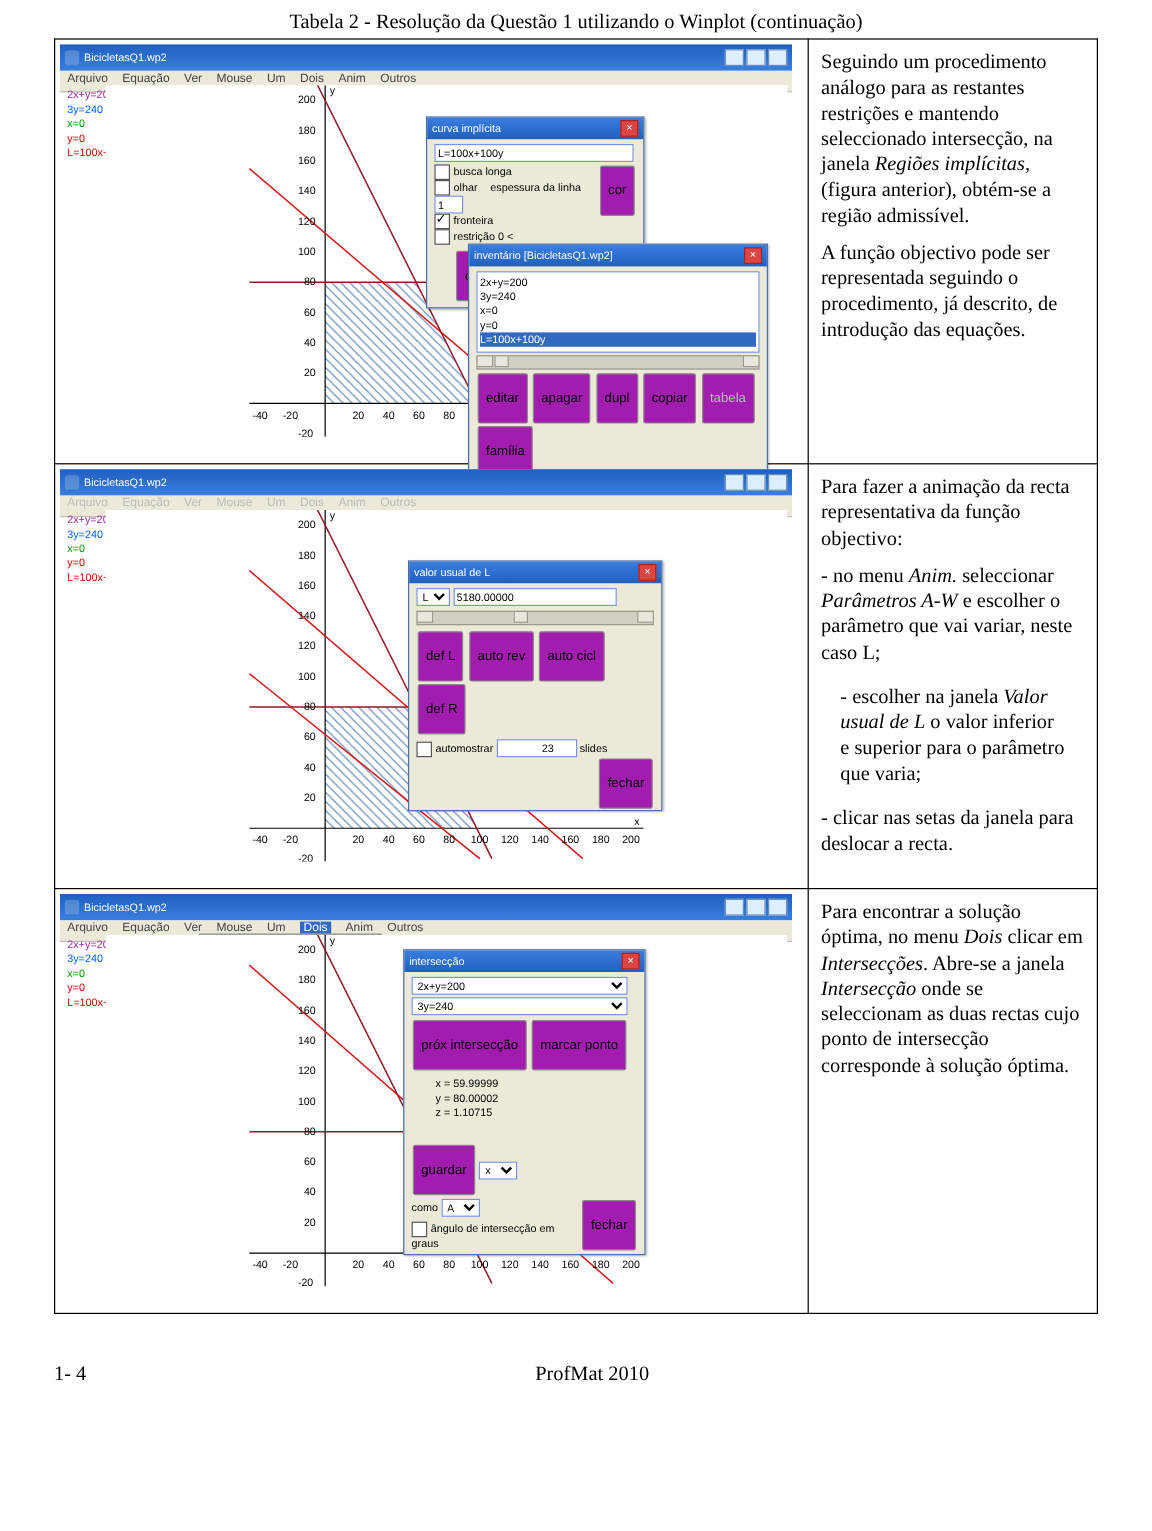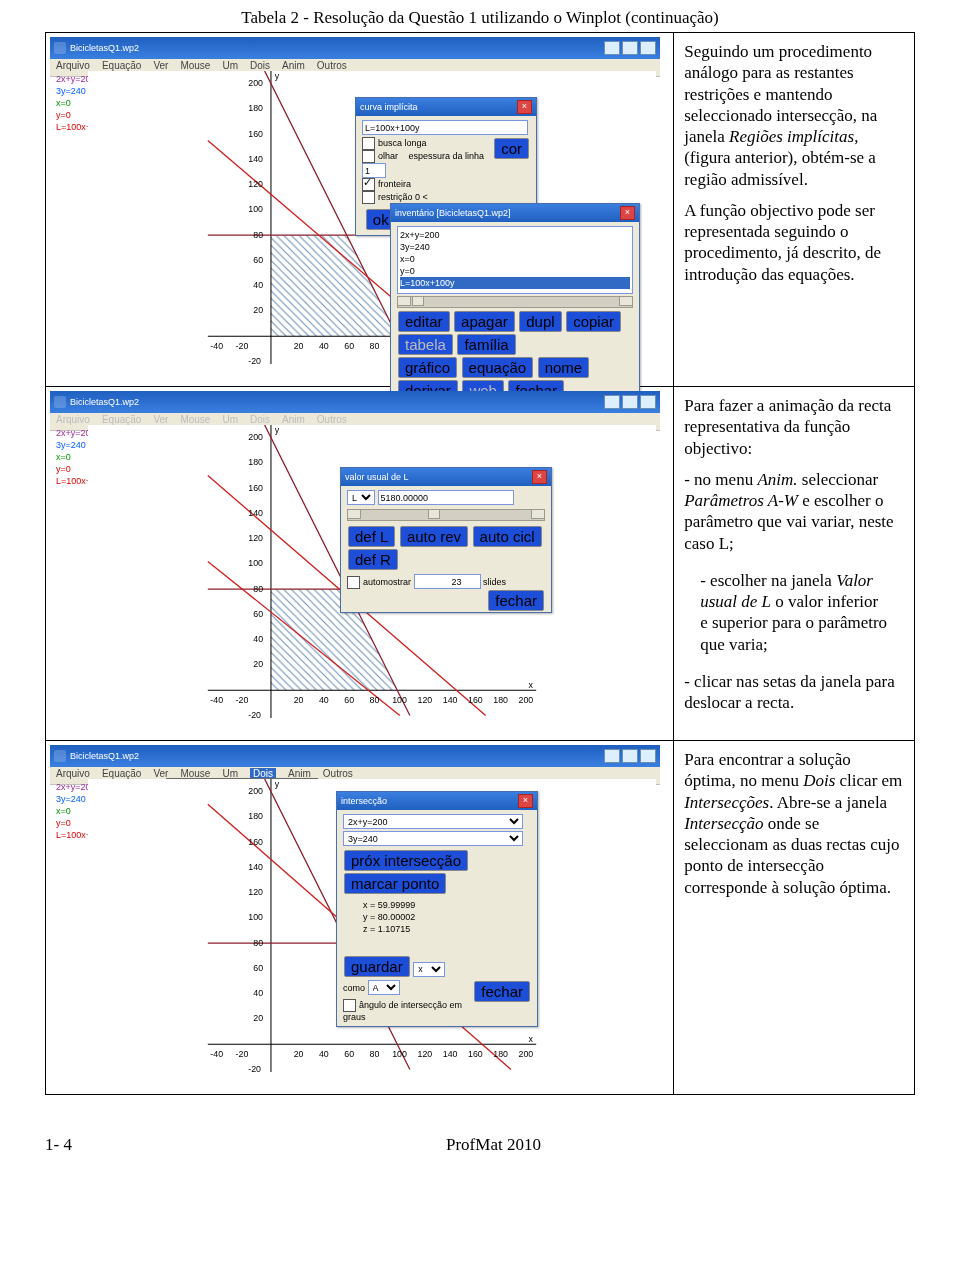--- a/index.html
+++ b/index.html
@@ -94,23 +94,23 @@
     margin-left: auto; width: 13px; height: 12px; background: #d44; border: 1px solid #a22;
     color:#fff; text-align:center; line-height:11px; font-size:9px;
   }
   .dialog .body { padding: 4px 6px; }
   .dialog input[type=text] {
     font-size: 9px; height: 13px; border: 1px solid #7a96df; background: #fff; padding: 0 2px;
   }
   .wbtn {
     display: inline-block;
     border: 1px solid #888;
-    background: #1d4ed8;
-    padding: 1px 6px;
-    font-size: 15px;
+    background: #a21caf;
+    padding: 14px 6px;
+    font-size: 11px;
     border-radius: 2px;
     margin: 1px 1px;
   }
   .dropmenu {
     position: absolute;
     background: #fff;
     border: 1px solid #6a6a6a;
     font-size: 10px;
     color: #333;
     padding: 2px 0;

